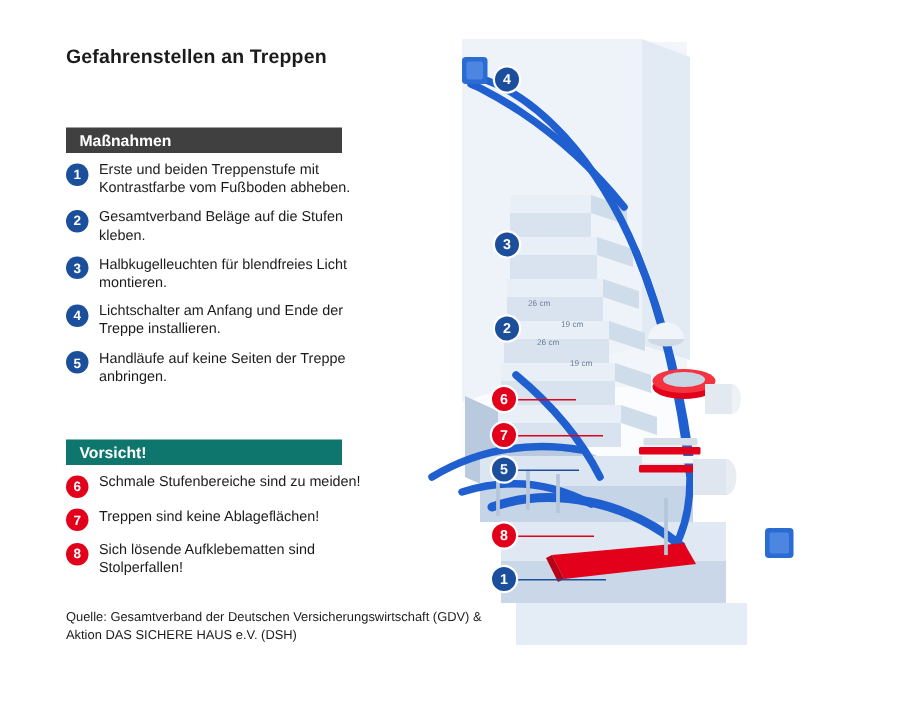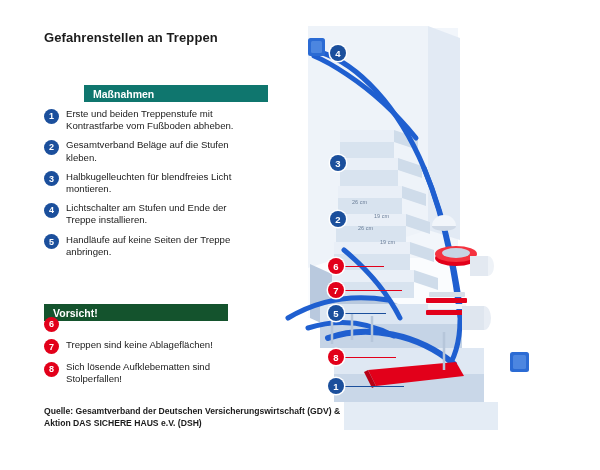--- a/index.html
+++ b/index.html
@@ -49,26 +49,25 @@
     color: #ffffff;
     font-size: 10.5px;
     font-weight: bold;
     display: flex;
     align-items: center;
     padding-left: 9px;
     box-sizing: border-box;
   }
   #head-massnahmen {
     top: 85px;
+    background: #404040;
+  }
+  #head-vorsicht {
+    top: 293px;
     background: #0f766e;
-    margin-left: 40px;
-  }
-  #head-vorsicht {
-    top: 304px;
-    background: #14532d;
   }
   
   .list {
     position: absolute;
     left: 44px;
     width: 205px;
   }
   #list-massnahmen { top: 108px; }
   #list-vorsicht { top: 316px; }
 
@@ -101,21 +100,20 @@
   }
   
   #source {
     position: absolute;
     left: 44px;
     top: 406px;
     width: 300px;
     font-size: 8.6px;
     line-height: 11.5px;
     color: #1b1b1b;
-    font-weight: bold;
   }
   
   .marker {
     position: absolute;
     width: 16px;
     height: 16px;
     border-radius: 50%;
     color: #ffffff;
     font-size: 9.5px;
     font-weight: bold;
@@ -291,33 +289,34 @@
     <div class="item">
       <div class="num blue">2</div>
       <div class="item-text">Gesamtverband Beläge auf die Stufen kleben.</div>
     </div>
     <div class="item">
       <div class="num blue">3</div>
       <div class="item-text">Halbkugelleuchten für blendfreies Licht montieren.</div>
     </div>
     <div class="item">
       <div class="num blue">4</div>
-      <div class="item-text">Lichtschalter am Stufen und Ende der Treppe installieren.</div>
+      <div class="item-text">Lichtschalter am Anfang und Ende der Treppe installieren.</div>
     </div>
     <div class="item">
       <div class="num blue">5</div>
       <div class="item-text">Handläufe auf keine Seiten der Treppe anbringen.</div>
     </div>
   </div>
 
   <div class="sec-head" id="head-vorsicht">Vorsicht!</div>
 
   <div class="list" id="list-vorsicht">
     <div class="item">
       <div class="num red">6</div>
+      <div class="item-text">Schmale Stufenbereiche sind zu meiden!</div>
     </div>
     <div class="item">
       <div class="num red">7</div>
       <div class="item-text">Treppen sind keine Ablageflächen!</div>
     </div>
     <div class="item">
       <div class="num red">8</div>
       <div class="item-text">Sich lösende Aufklebematten sind Stolperfallen!</div>
     </div>
   </div>

